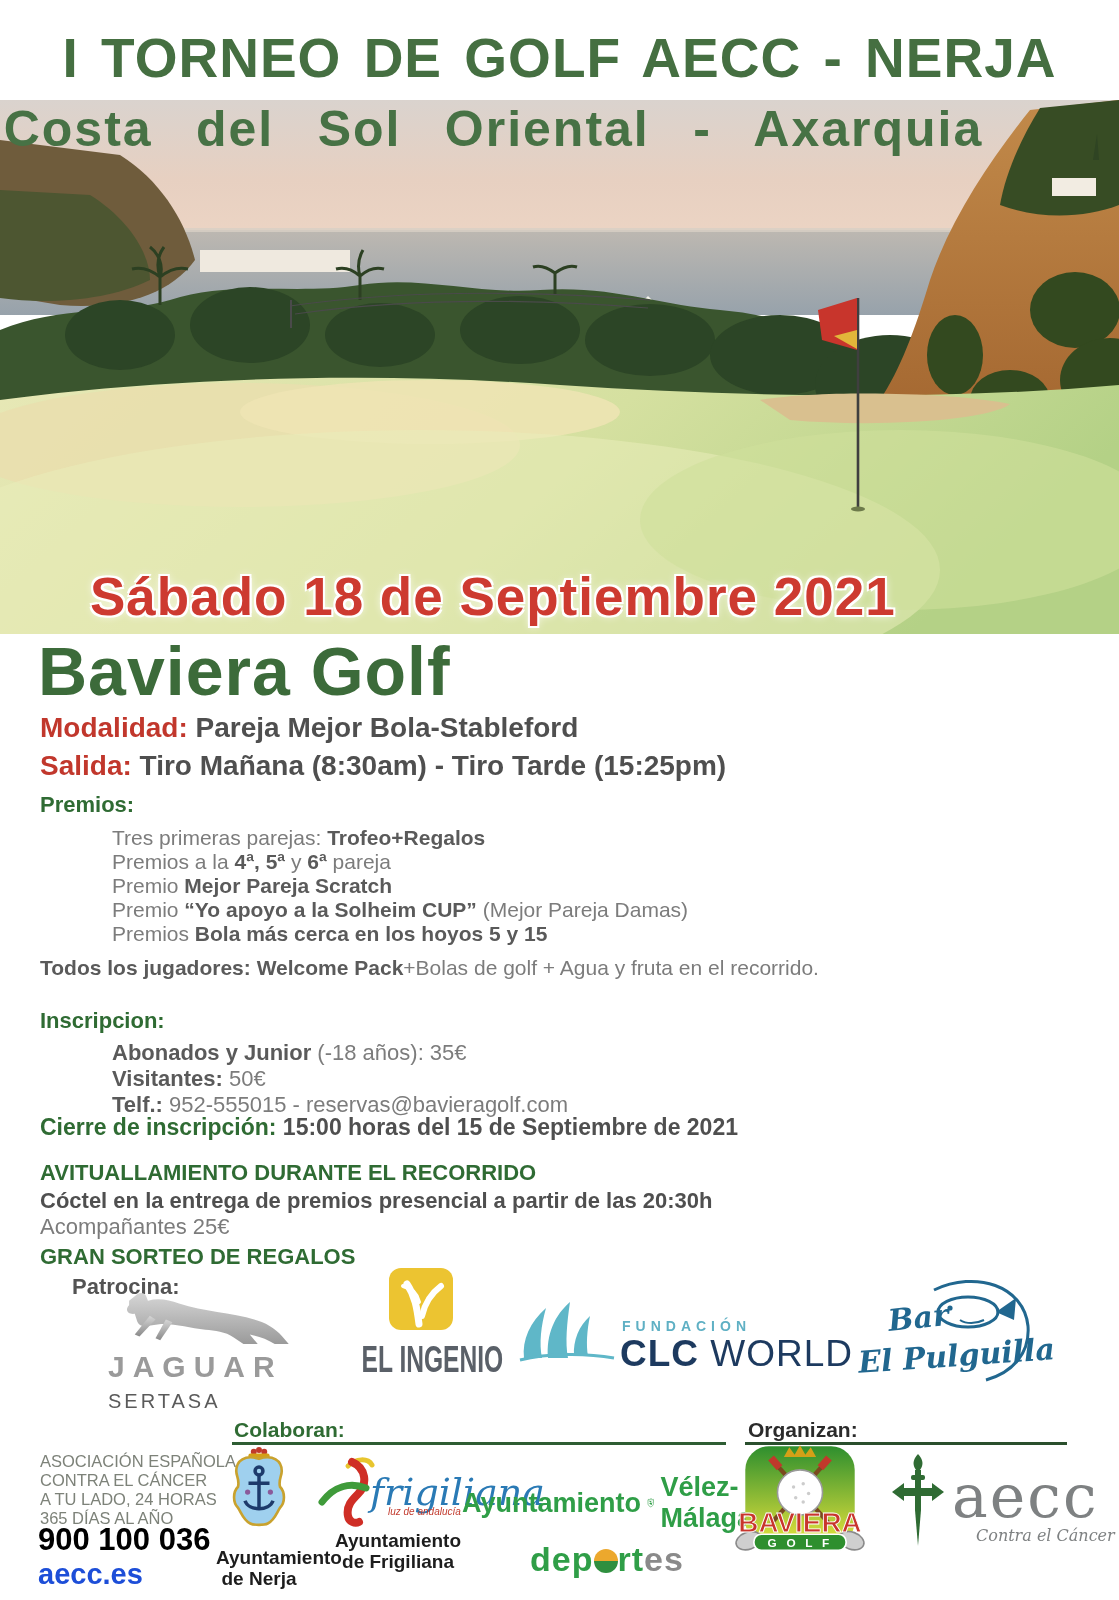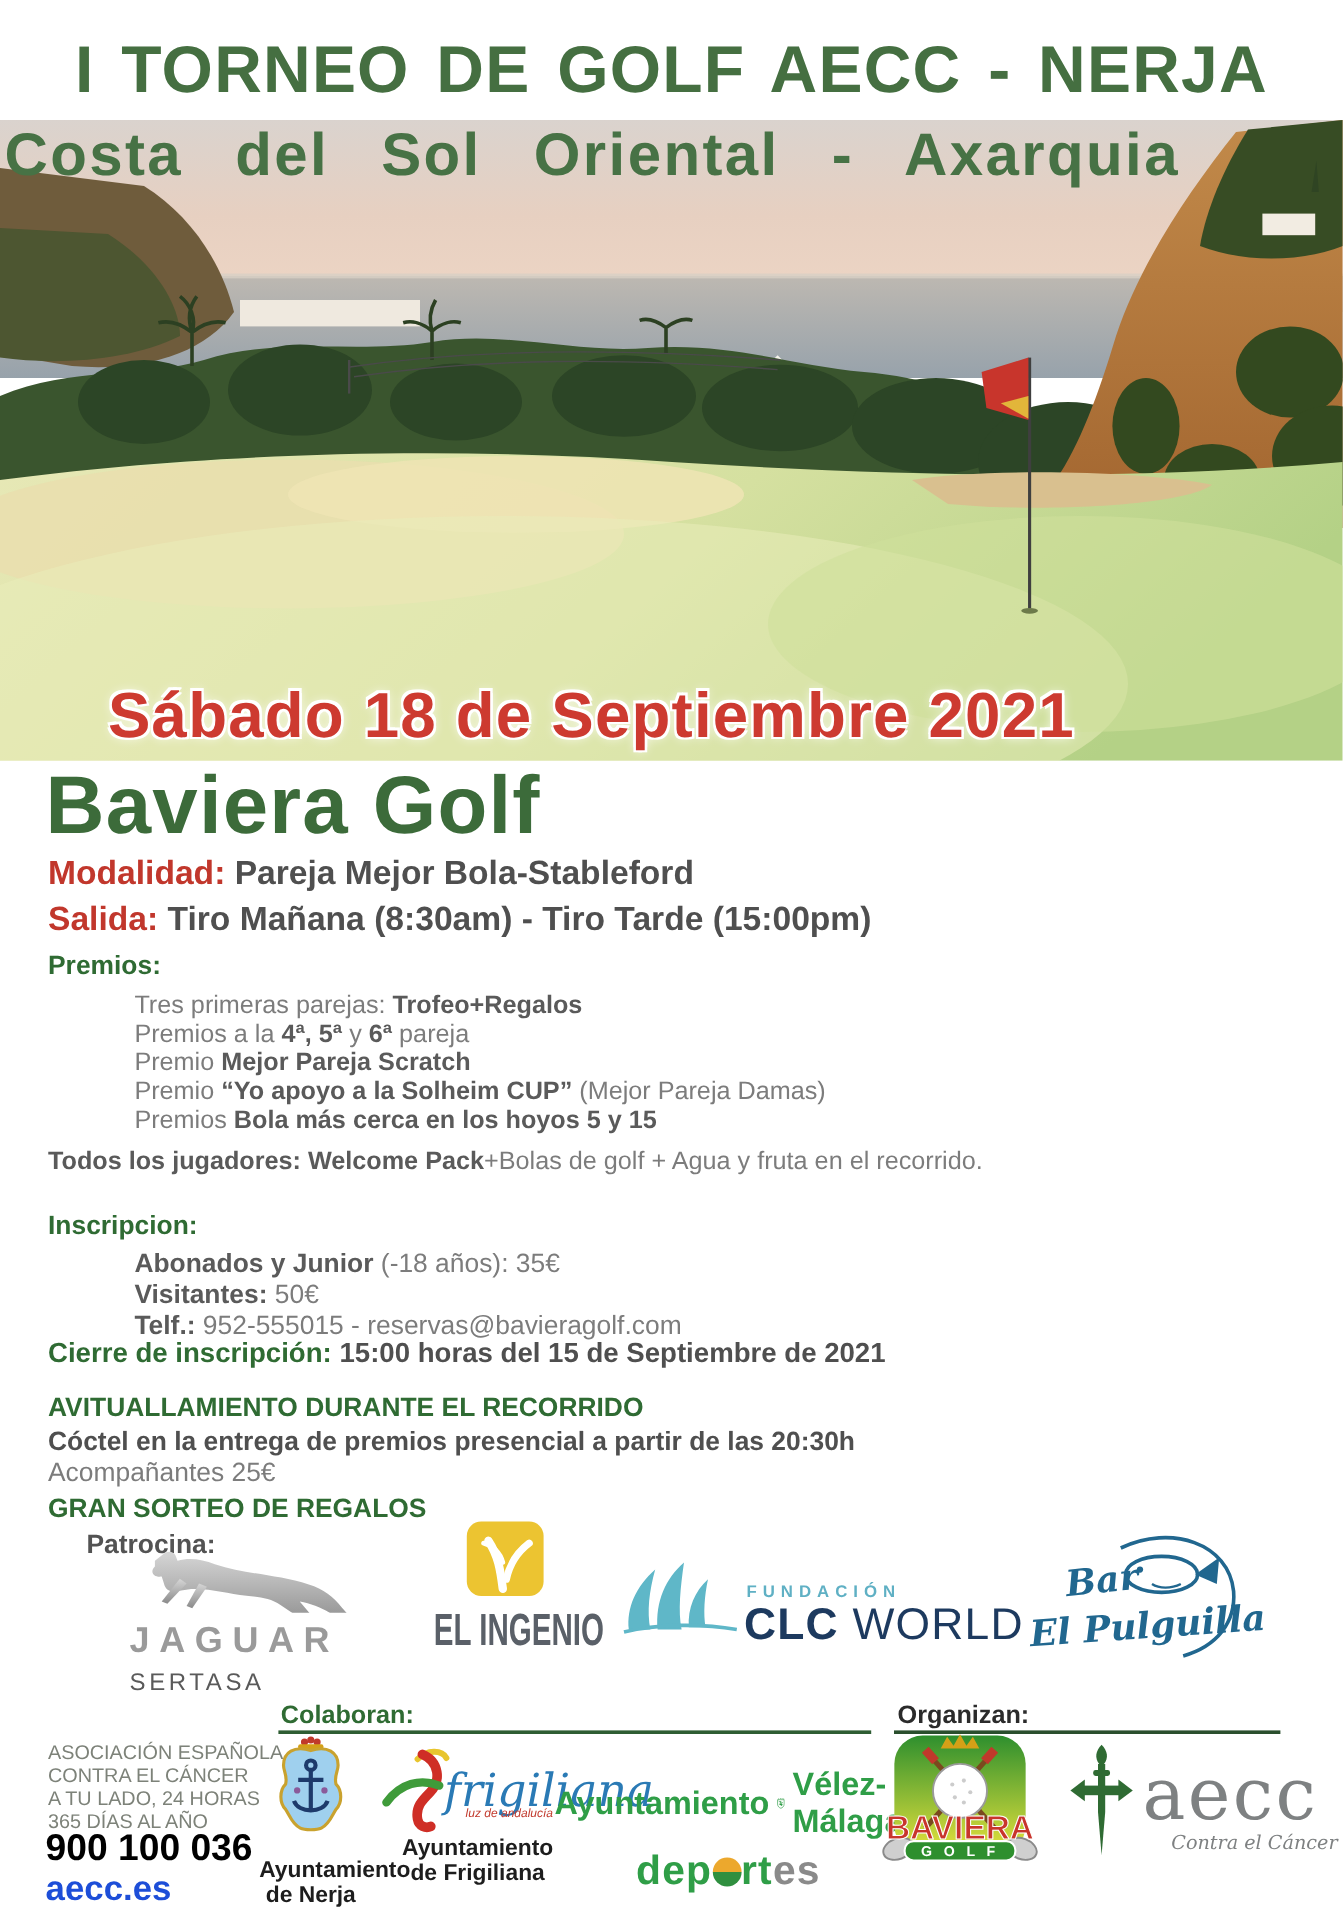--- a/index.html
+++ b/index.html
@@ -190,21 +190,21 @@
     <line x1="858" y1="198" x2="858" y2="407" stroke="#3f3f3f" stroke-width="2.6"></line>
     <polygon points="857,198 818,210 822,240 857,250" fill="#c8352c"></polygon>
     <polygon points="834,236 857,249 857,230" fill="#e2b63a"></polygon>
     <ellipse cx="858" cy="409" rx="7" ry="2.4" fill="#6d7a4a"></ellipse>
   </svg>
 </div>
 <div class="abs date-overlay">Sábado 18 de Septiembre 2021</div>
 
 <div class="abs venue">Baviera Golf</div>
 <div class="abs line-modalidad"><span class="red-label">Modalidad:</span><span> Pareja Mejor Bola-Stableford</span></div>
-<div class="abs line-salida"><span class="red-label">Salida:</span><span> Tiro Mañana (8:30am) - Tiro Tarde (15:00pm)</span></div>
+<div class="abs line-salida"><span class="red-label">Salida:</span><span> Tiro Mañana (8:30am) - Tiro Tarde (15:25pm)</span></div>
 
 <div class="abs sec-label premios-label">Premios:</div>
 <div class="abs premios-list">
   <div><span>Tres primeras parejas: </span><b>Trofeo+Regalos</b><span></span></div>
   <div><span>Premios a la </span><b>4ª, 5ª</b><span> y </span><b>6ª</b><span> pareja</span></div>
   <div><span>Premio </span><b>Mejor Pareja Scratch</b><span></span></div>
   <div><span>Premio </span><b>“Yo apoyo a la Solheim CUP”</b><span> (Mejor Pareja Damas)</span></div>
   <div><span>Premios </span><b>Bola más cerca en los hoyos 5 y 15</b><span></span></div>
 </div>
 <div class="abs todos"><b class="green-label">Todos los jugadores:</b><b> Welcome Pack</b><span>+Bolas de golf + Agua y fruta en el recorrido.</span></div>

